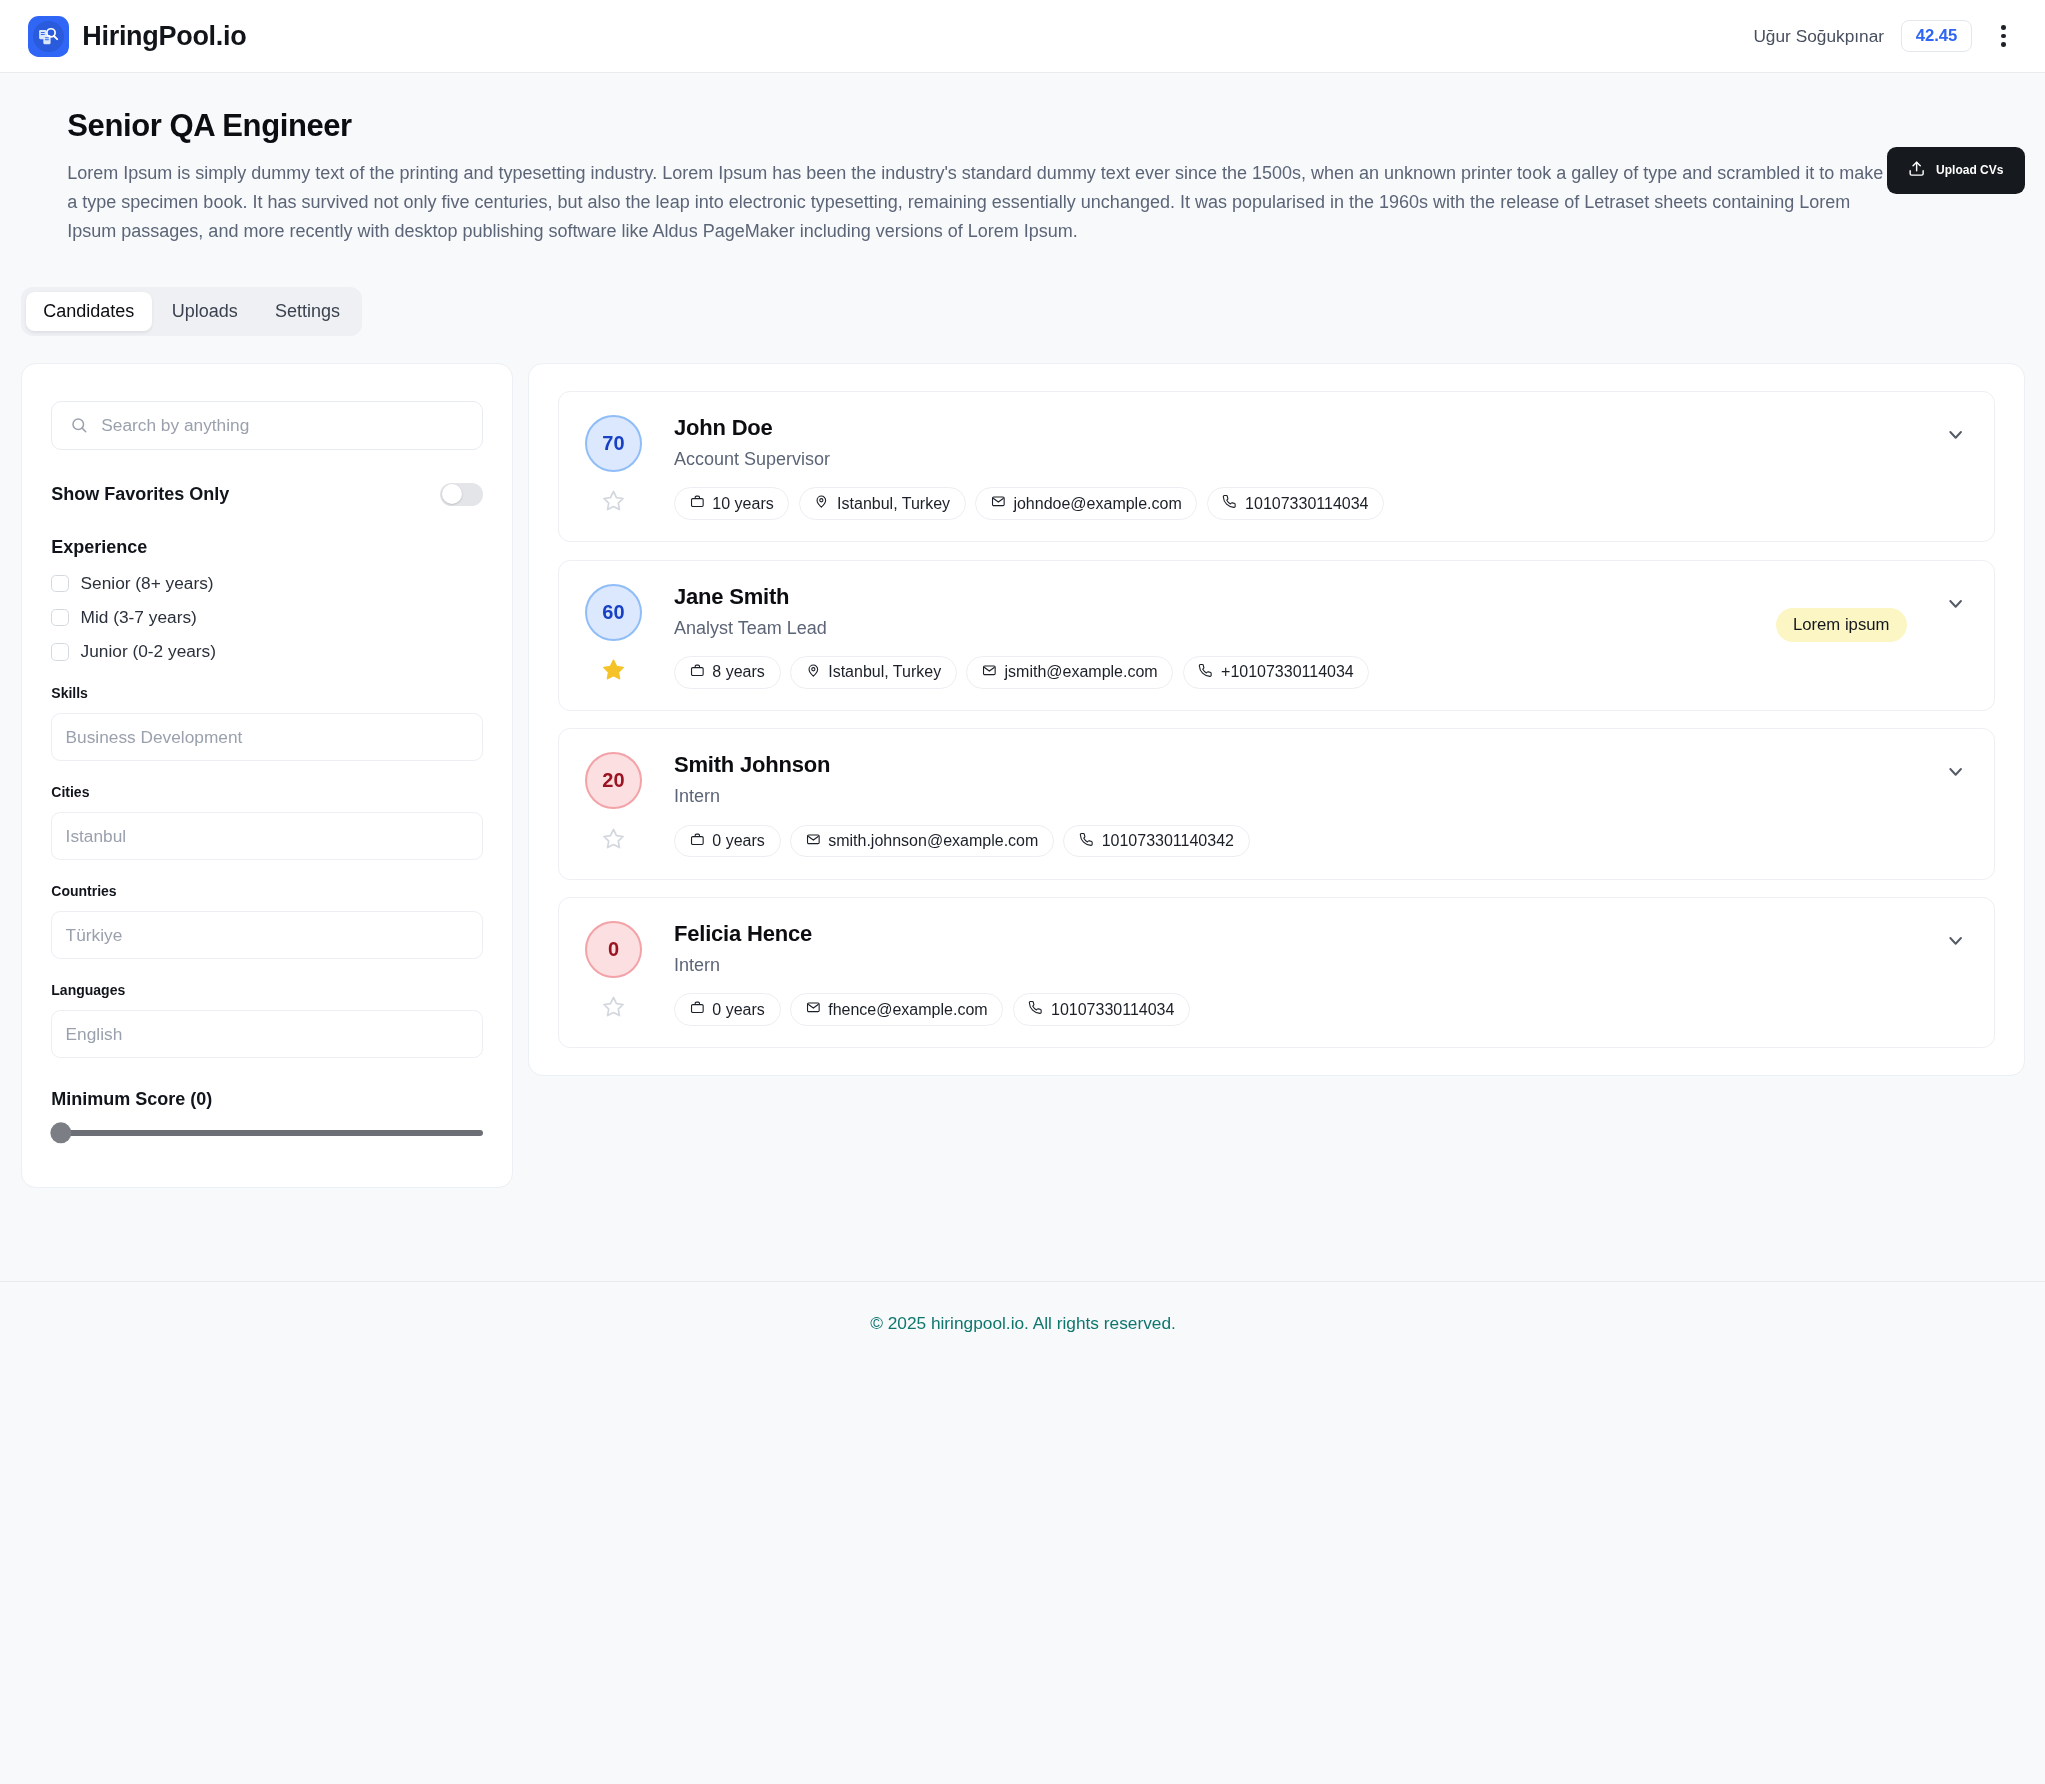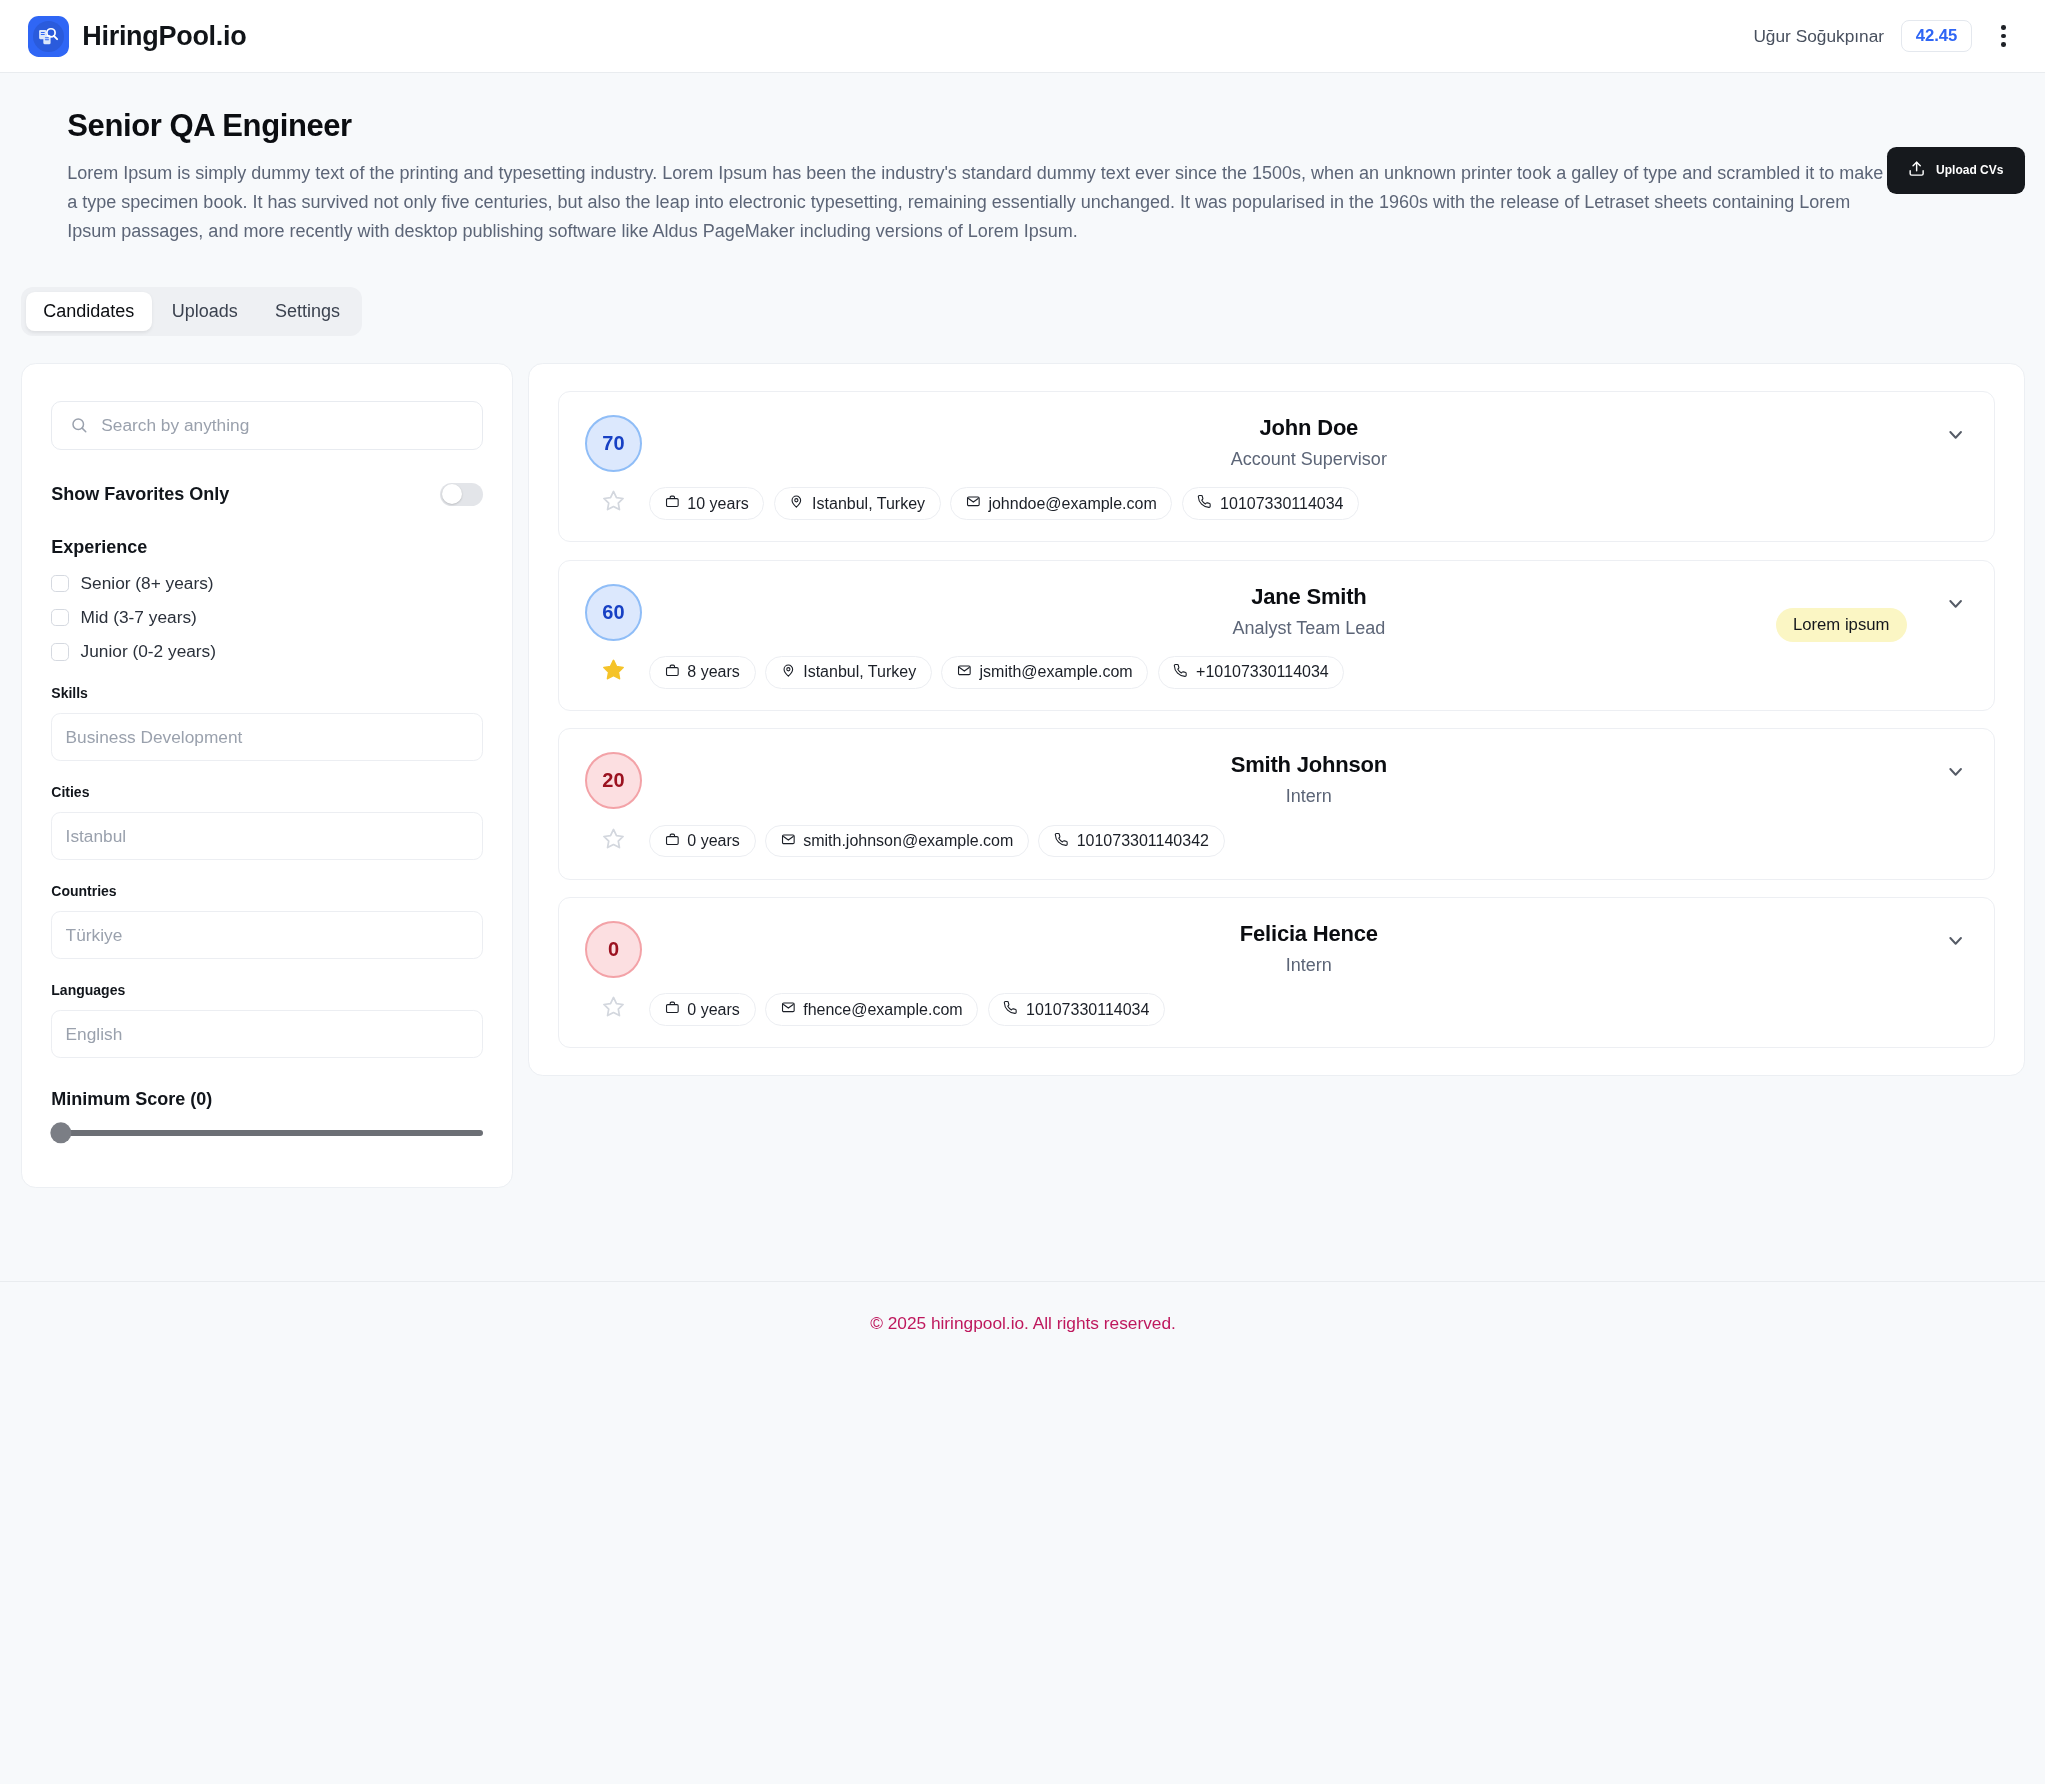--- a/index.html
+++ b/index.html
@@ -251,21 +251,21 @@
   }
   .cand-card {
     border: 1.3px solid #edeff3;
     border-radius: 12px;
     padding: 23px 25px 21.3px 25px;
     margin-bottom: 17.3px;
     position: relative;
     background: #fff;
   }
   .cand-card:last-child { margin-bottom: 0; }
-  .cand-main { display: flex; gap: 6px; text-align: center; }
+  .cand-main { display: flex; gap: 31px; }
   .score-col {
     width: 59px; flex: none;
     display: flex; flex-direction: column; align-items: center; gap: 17.3px;
   }
   .score-circle {
     width: 57px; height: 57px;
     border-radius: 50%;
     display: flex; align-items: center; justify-content: center;
     font-size: 20px;
     font-weight: bold;
@@ -310,21 +310,21 @@
     cursor: pointer;
   }
 
   
   .footer {
     margin-top: 93px;
     padding: 31px 0 27px 0;
     border-top: 1.3px solid #e9ecef;
     text-align: center;
     font-size: 17.3px;
-    color: #be185d;
+    color: #0f766e;
     background: #f7f9fb;
   }
 </style>
 </head>
 <body>
 
 <div class="topbar">
   <div class="brand">
     <div class="brand-logo">
       <div class="inner-circle"></div>

